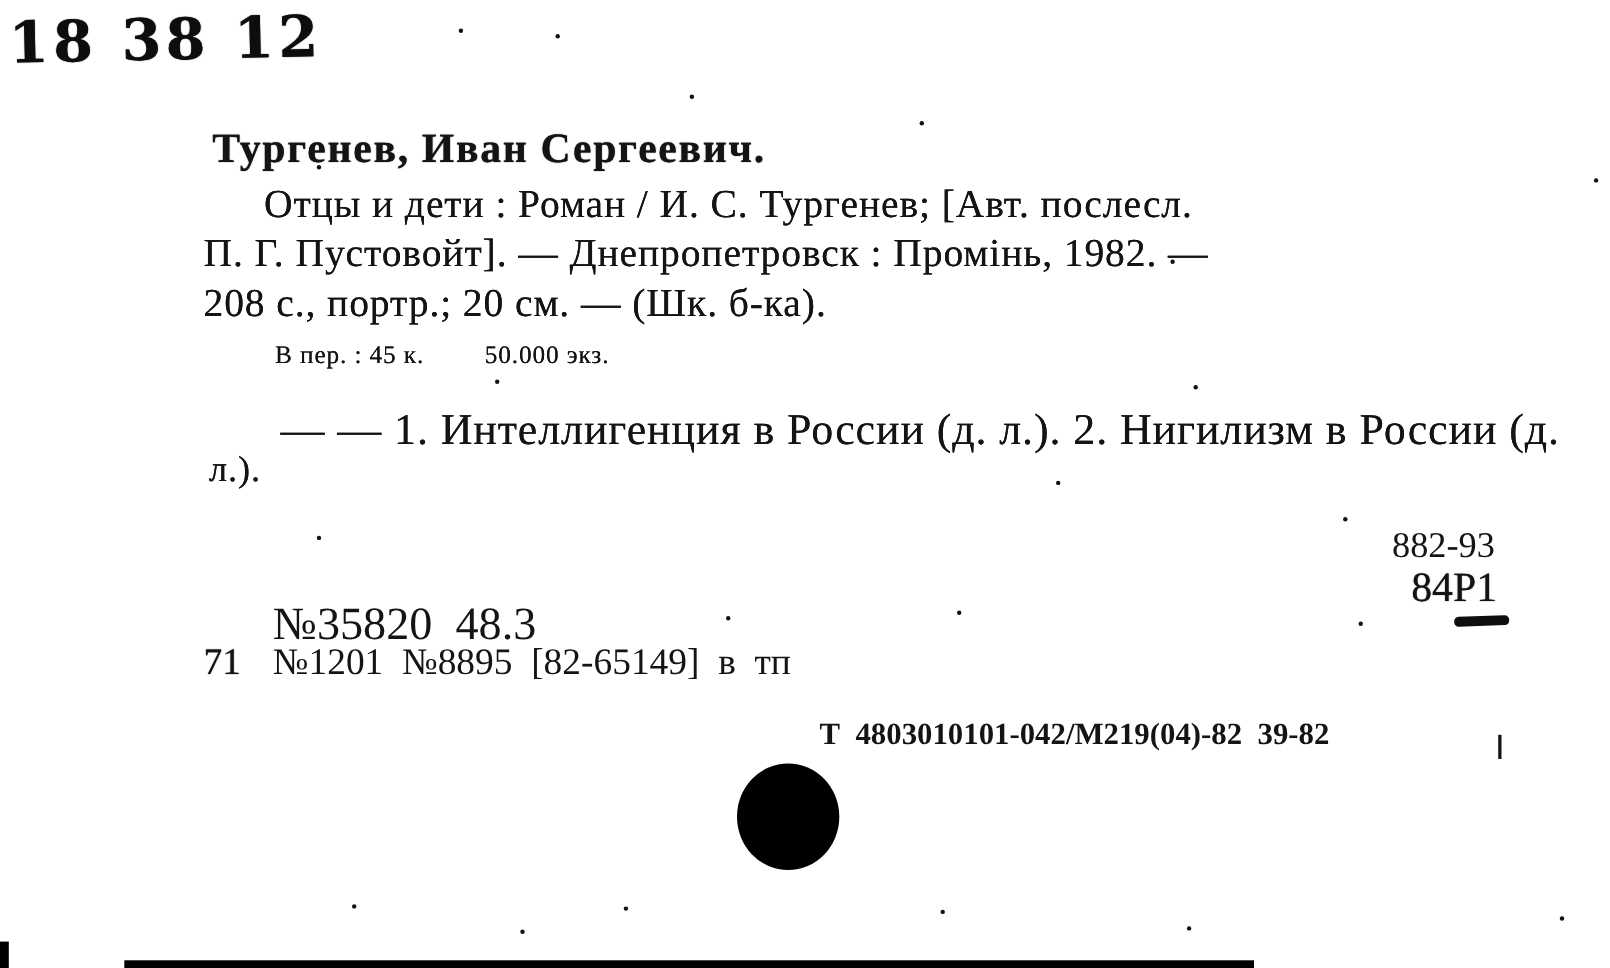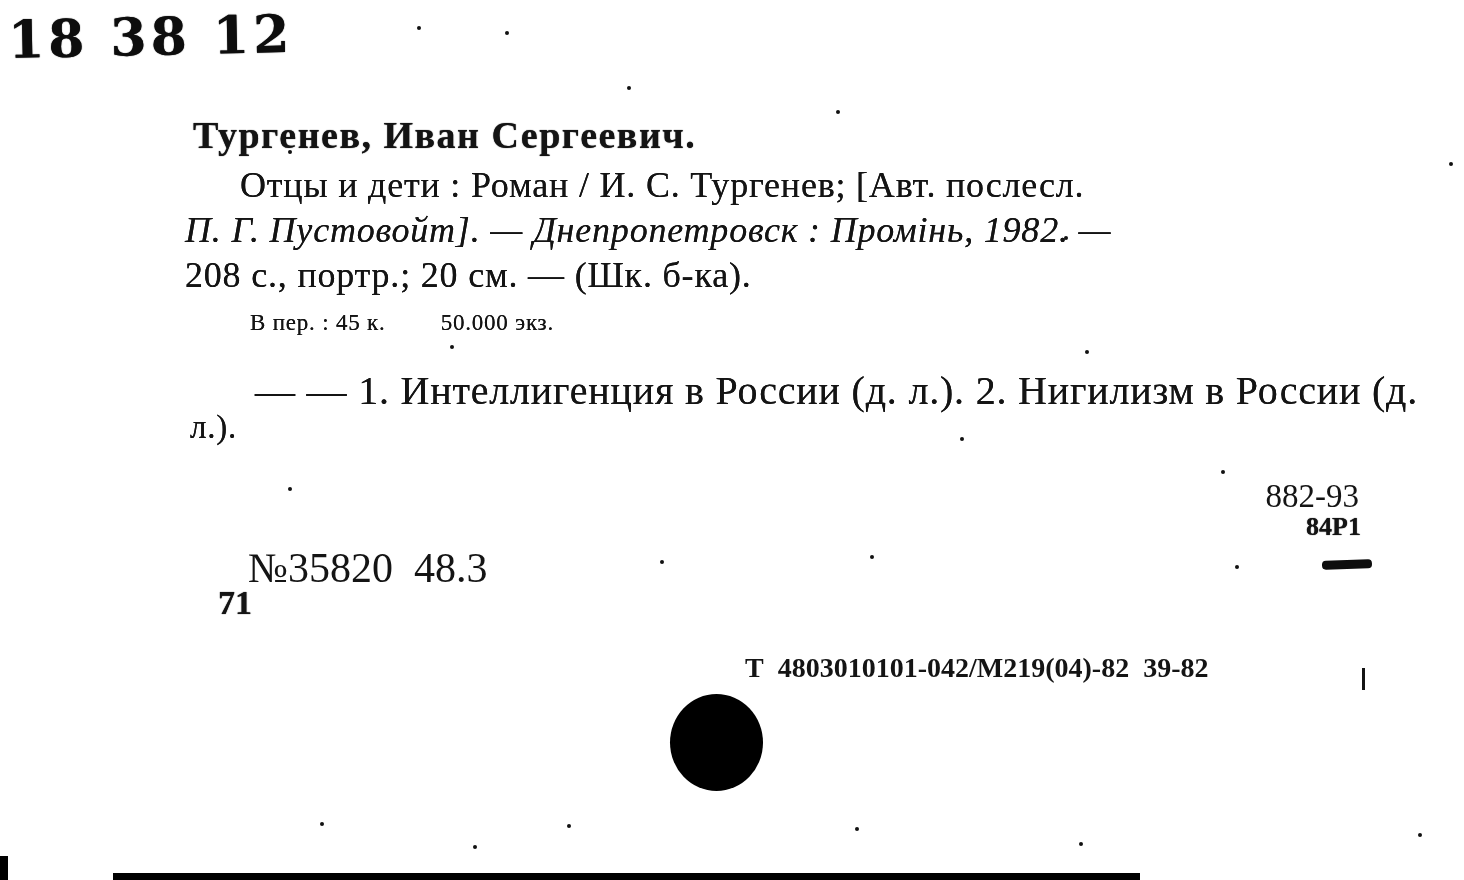--- a/index.html
+++ b/index.html
@@ -38,50 +38,50 @@
     text-shadow: 0 0 1px #141414;
   }
 
   .body-text {
     font-size: 36px;
     letter-spacing: 0.8px;
     line-height: 45px;
     text-shadow: 0 0 0.6px #141414;
   }
   .desc-1 { left: 240px; top: 163px; }
-  .desc-2 { left: 185px; top: 208px; font-style: italic; }
+  .desc-2 { left: 185px; top: 208px; }
   .desc-3 { left: 185px; top: 253px; }
   .price-line { left: 250px; top: 300px; font-size: 23px; }
   .print-run { margin-left: 55px; }
 
   .tracing-1 { left: 255px; top: 368px; font-size: 40px; }
   .tracing-2 { left: 190px; top: 405px; font-size: 33px; }
 
   .udc {
     right: 105px; top: 478px;
     font-size: 33px;
     text-align: left;
   }
   .bbk {
     right: 103px; top: 512px;
-    font-size: 26px;
-    font-weight: 700;
+    font-size: 38px;
+    font-weight: 400;
     text-align: right;
     text-shadow: 0 0 1px #141414;
   }
   .bbk-dash {
     right: 92px; top: 560px;
     width: 50px; height: 9px;
     background: #0e0e0e;
     border-radius: 4px;
     transform: rotate(-2deg);
   }
 
   .num-1 { left: 248px; top: 544px; font-size: 42px; }
-  .num-2-prefix { left: 185px; top: 584px; font-size: 34px; font-weight: 700; text-shadow: 0 0 1px #141414; margin-left: 33px; }
+  .num-2-prefix { left: 185px; top: 584px; font-size: 34px; font-weight: 400; text-shadow: 0 0 1px #141414; }
   .num-2 { left: 248px; top: 584px; font-size: 34px; }
   .num-3 { left: 248px; top: 622px; font-size: 34px; }
   .isbn-line { left: 745px; top: 652px; font-size: 28px; font-weight: bold; }
 
   .hole-punch {
     left: 670px; top: 694px;
     width: 93px; height: 97px;
     background: #000;
     border-radius: 50%;
   }
@@ -126,20 +126,21 @@
 
   <div class="abs body-text tracing-1">— — 1. Интеллигенция в России (д. л.). 2. Нигилизм в России (д.</div>
   <div class="abs body-text tracing-2">л.).</div>
 
   <div class="abs udc">882-93</div>
   <div class="abs bbk">84Р1</div>
   <div class="abs bbk-dash"></div>
 
   <div class="abs num-1">№35820  48.3</div>
   <div class="abs num-2-prefix">71</div>
+  <div class="abs num-2">№1201  №8895  [82-65149]  в  тп</div>
   <div class="abs isbn-line">Т  4803010101-042/М219(04)-82  39-82</div>
   <div class="abs isbn-tick"></div>
 
   <div class="abs hole-punch"></div>
   <div class="abs bottom-line"></div>
   <div class="abs corner-mark"></div>
 
   <div class="speckle" style="left:417px;top:26px"></div>
   <div class="speckle" style="left:505px;top:31px"></div>
   <div class="speckle" style="left:627px;top:86px"></div>

